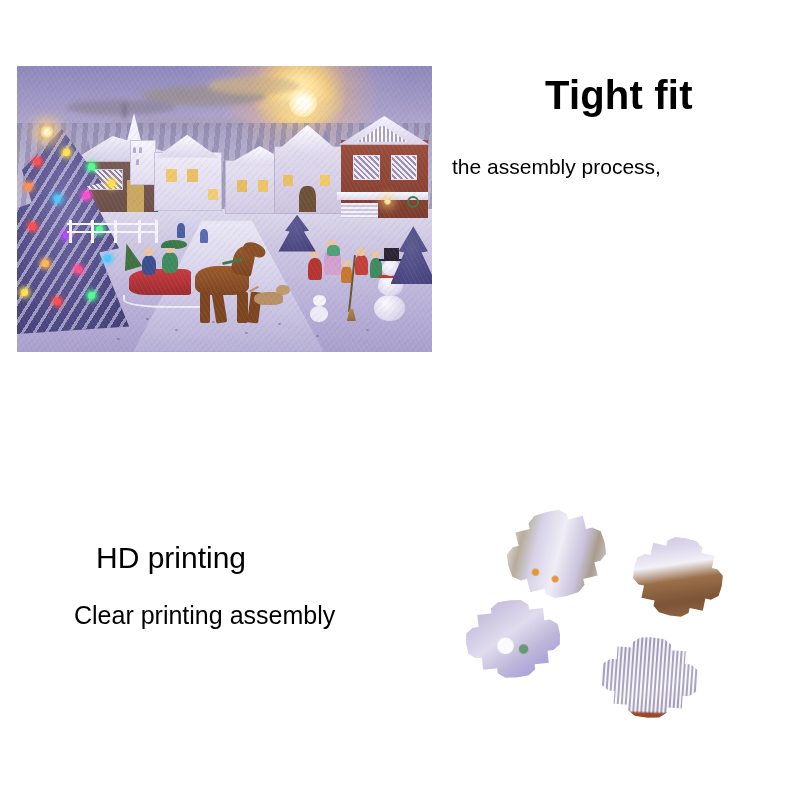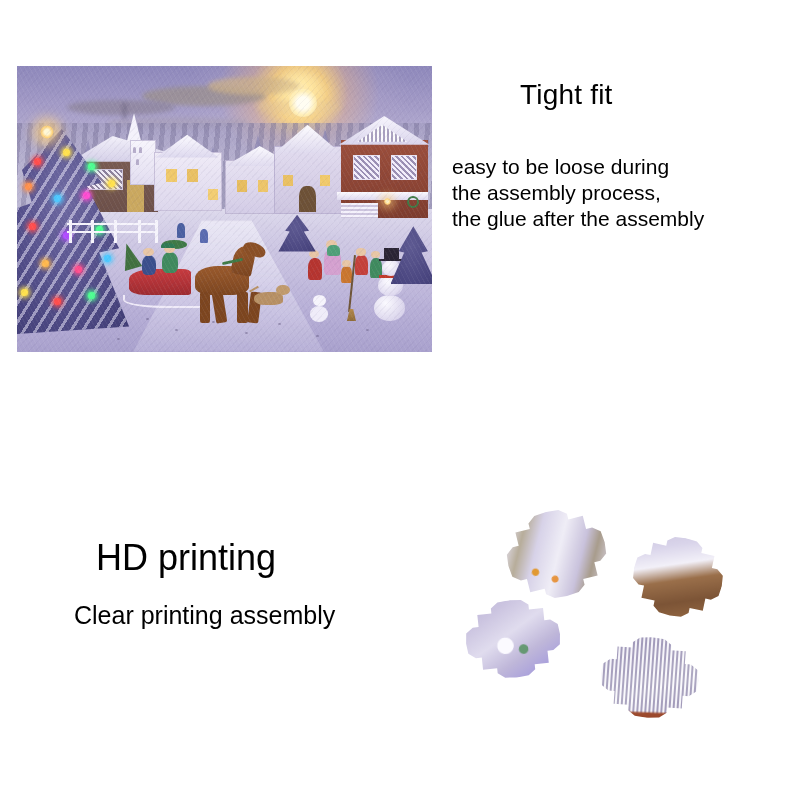--- a/index.html
+++ b/index.html
@@ -251,41 +251,41 @@
     left: 0; top: 0; width: 100%; height: 100%;
     background:
       repeating-linear-gradient(62deg, rgba(255,255,255,.05) 0 1px, rgba(0,0,0,0) 1px 4px),
       repeating-linear-gradient(-47deg, rgba(70,60,110,.05) 0 1px, rgba(0,0,0,0) 1px 5px);
     pointer-events: none;
   }
 
   
   .tight-title {
     position: absolute;
-    left: 520px; top: 72px;
-    font-size: 28px;
+    left: 545px; top: 72px;
+    font-size: 40px;
     line-height: 46px;
-    font-weight: 400;
+    font-weight: 700;
     letter-spacing: .2px;
     white-space: nowrap;
   }
   .tight-body {
     position: absolute;
     left: 452px; top: 154px;
     width: 340px;
     font-size: 21px;
     line-height: 26px;
     font-weight: 400;
   }
   .tight-body .ln { display: block; white-space: nowrap; }
 
   .hd-title {
     position: absolute;
     left: 96px; top: 537px;
-    font-size: 36px;
+    font-size: 30px;
     line-height: 42px;
     font-weight: 400;
     white-space: nowrap;
   }
   .hd-sub {
     position: absolute;
     left: 74px; top: 600px;
     font-size: 25px;
     line-height: 30px;
     font-weight: 400;
@@ -504,23 +504,21 @@
   <div class="layer speck" style="left:72%;top:94%;"></div>
   <div class="layer speck" style="left:24%;top:95%;"></div>
   <div class="layer speck" style="left:84%;top:92%;"></div>
 
   <div class="layer texture"></div>
 </div>
 
 <div class="tight-title">Tight fit</div>
 
 <div class="tight-body">
-  <span class="ln">easy to be loose during</span>
   <span class="ln">the assembly process,</span>
-  <span class="ln">the glue after the assembly</span>
 </div>
 
 <div class="hd-title">HD printing</div>
 <div class="hd-sub">Clear printing assembly</div>
 
 <div class="piece piece-shape p1"></div>
 <div class="piece piece-shape p2"></div>
 <div class="piece piece-shape p3"></div>
 <div class="piece piece-shape p4"></div>
 

